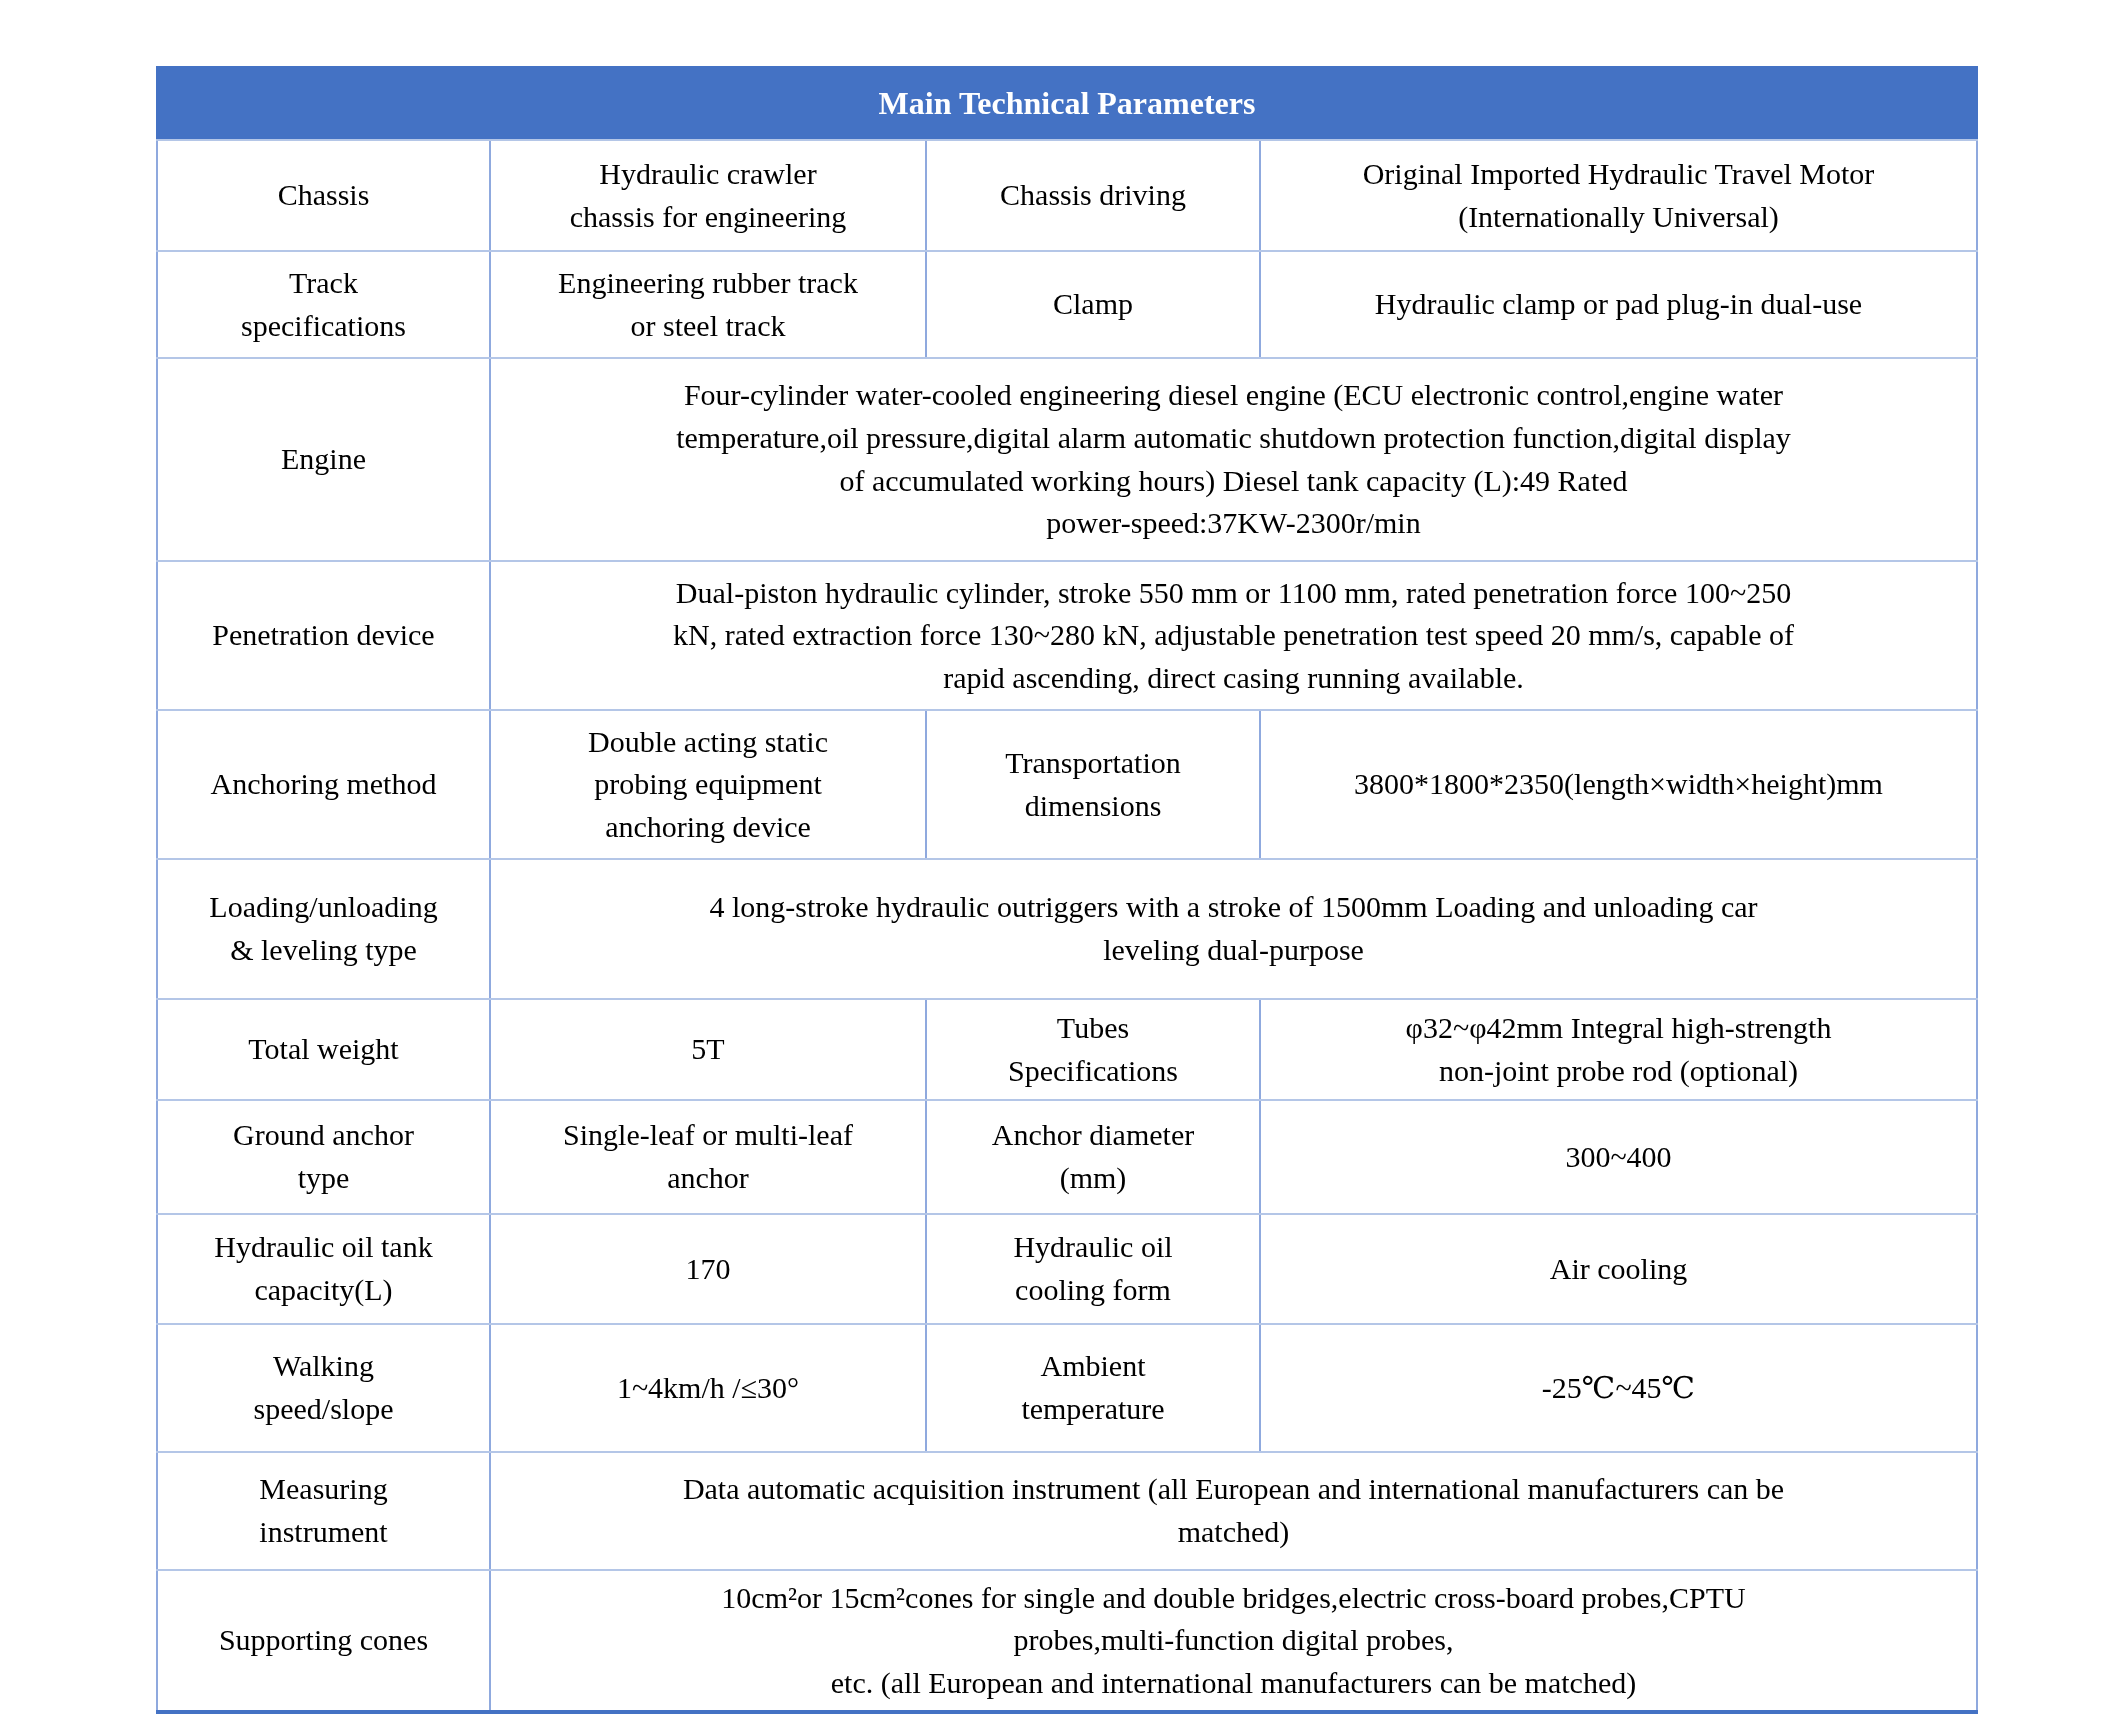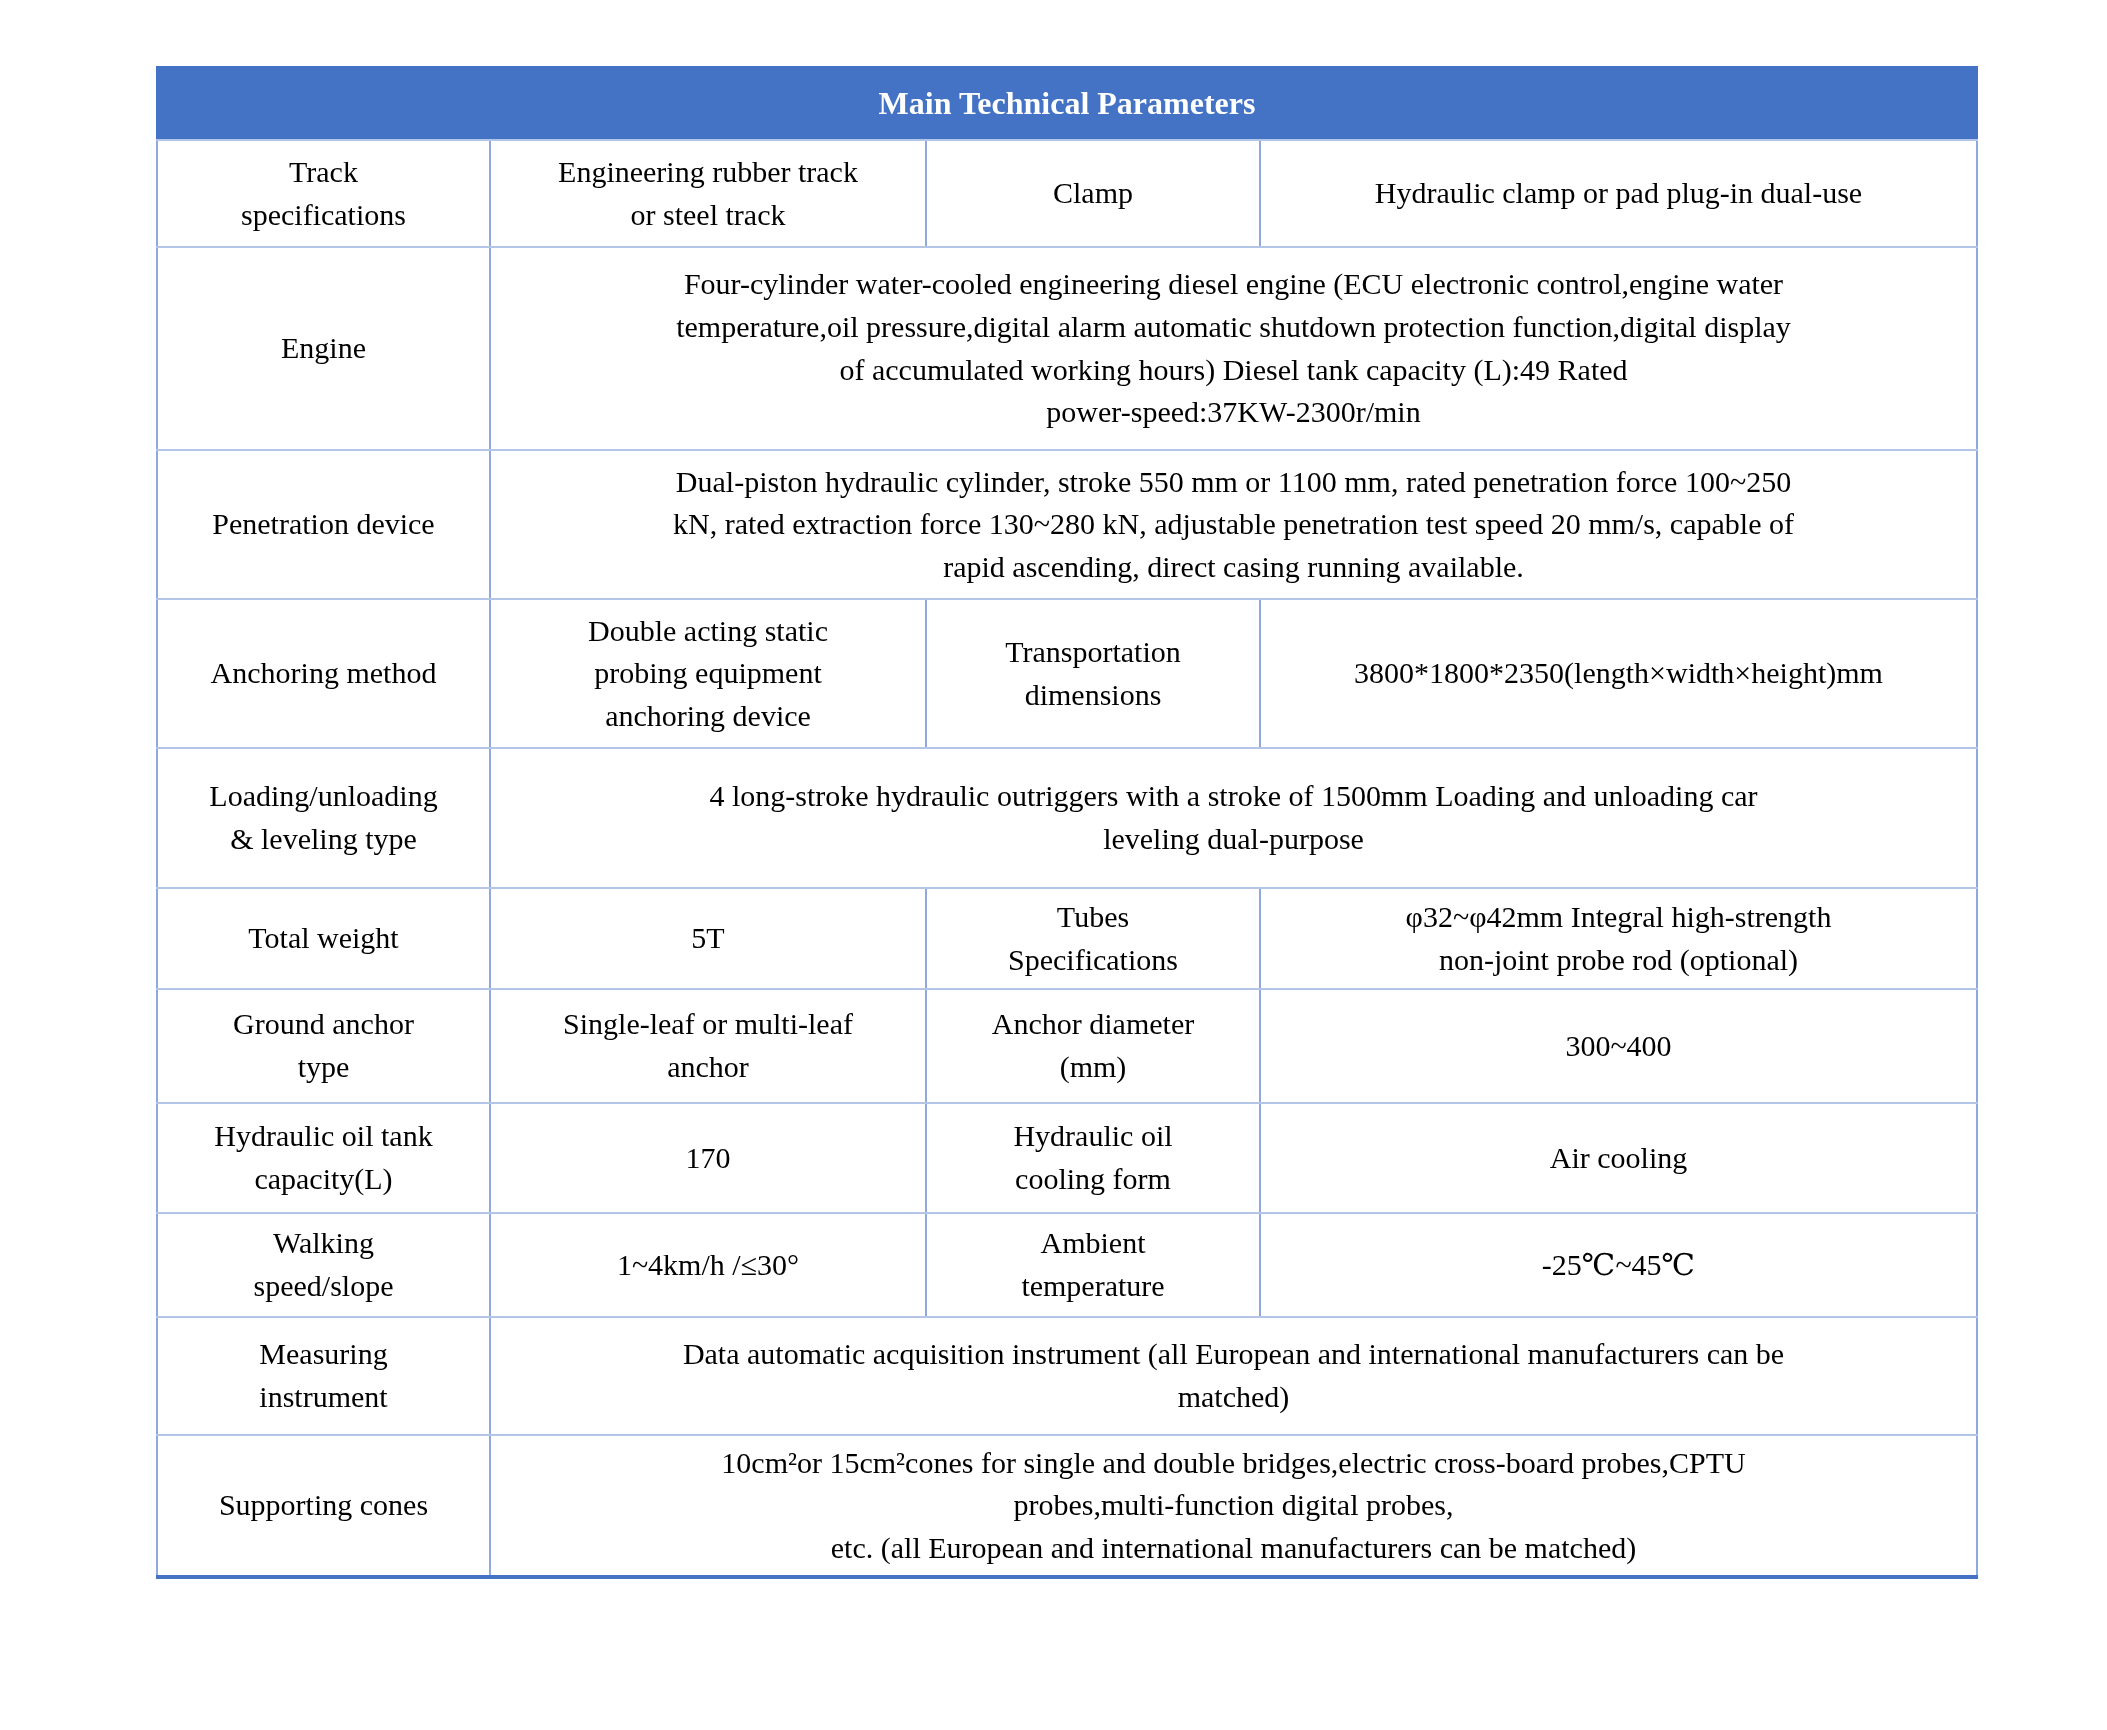--- a/index.html
+++ b/index.html
@@ -26,39 +26,46 @@
     font-size:30px;line-height:1.42;
     text-align:center;vertical-align:middle;
     padding:5.6px 17px;
     white-space:pre-wrap;
     word-wrap:break-word;
   }
   td.al{text-align:center;margin-left:25px;}
   tr.tr0{height:111px;} tr.tr1{height:107px;} tr.tr2{height:203px;}
   tr.tr3{height:149px;} tr.tr4{height:149px;} tr.tr5{height:140px;}
   tr.tr6{height:101px;} tr.tr7{height:114px;} tr.tr8{height:110px;margin-top:12px;}
-  tr.tr9{height:104px;border-radius:29px;} tr.tr10{height:118px;} tr.tr11{height:128px;}
+  tr.tr9{height:128px;border-radius:29px;} tr.tr10{height:118px;} tr.tr11{height:128px;}
 </style>
 </head>
 <body>
 
 <div class="sheet">
   <table>
     <colgroup>
       <col class="c1">
         <col class="c2">
         <col class="c3">
         <col class="c4">
     </colgroup>
     <thead>
       <tr>
         <th class="title" colspan="4">Main Technical Parameters</th>
       </tr>
     </thead>
     <tbody>
+      <tr class="tr0">
+        <td>Chassis</td>
+        <td>Hydraulic crawler
+chassis for engineering</td>
+        <td>Chassis driving</td>
+        <td>Original Imported Hydraulic Travel Motor (Internationally Universal)</td>
+      </tr>
       <tr class="tr1">
         <td>Track
 specifications</td>
         <td class="al">Engineering rubber track
 or steel track</td>
         <td>Clamp</td>
         <td>Hydraulic clamp or pad plug-in dual-use</td>
       </tr>
       <tr class="tr2">
         <td>Engine</td>

